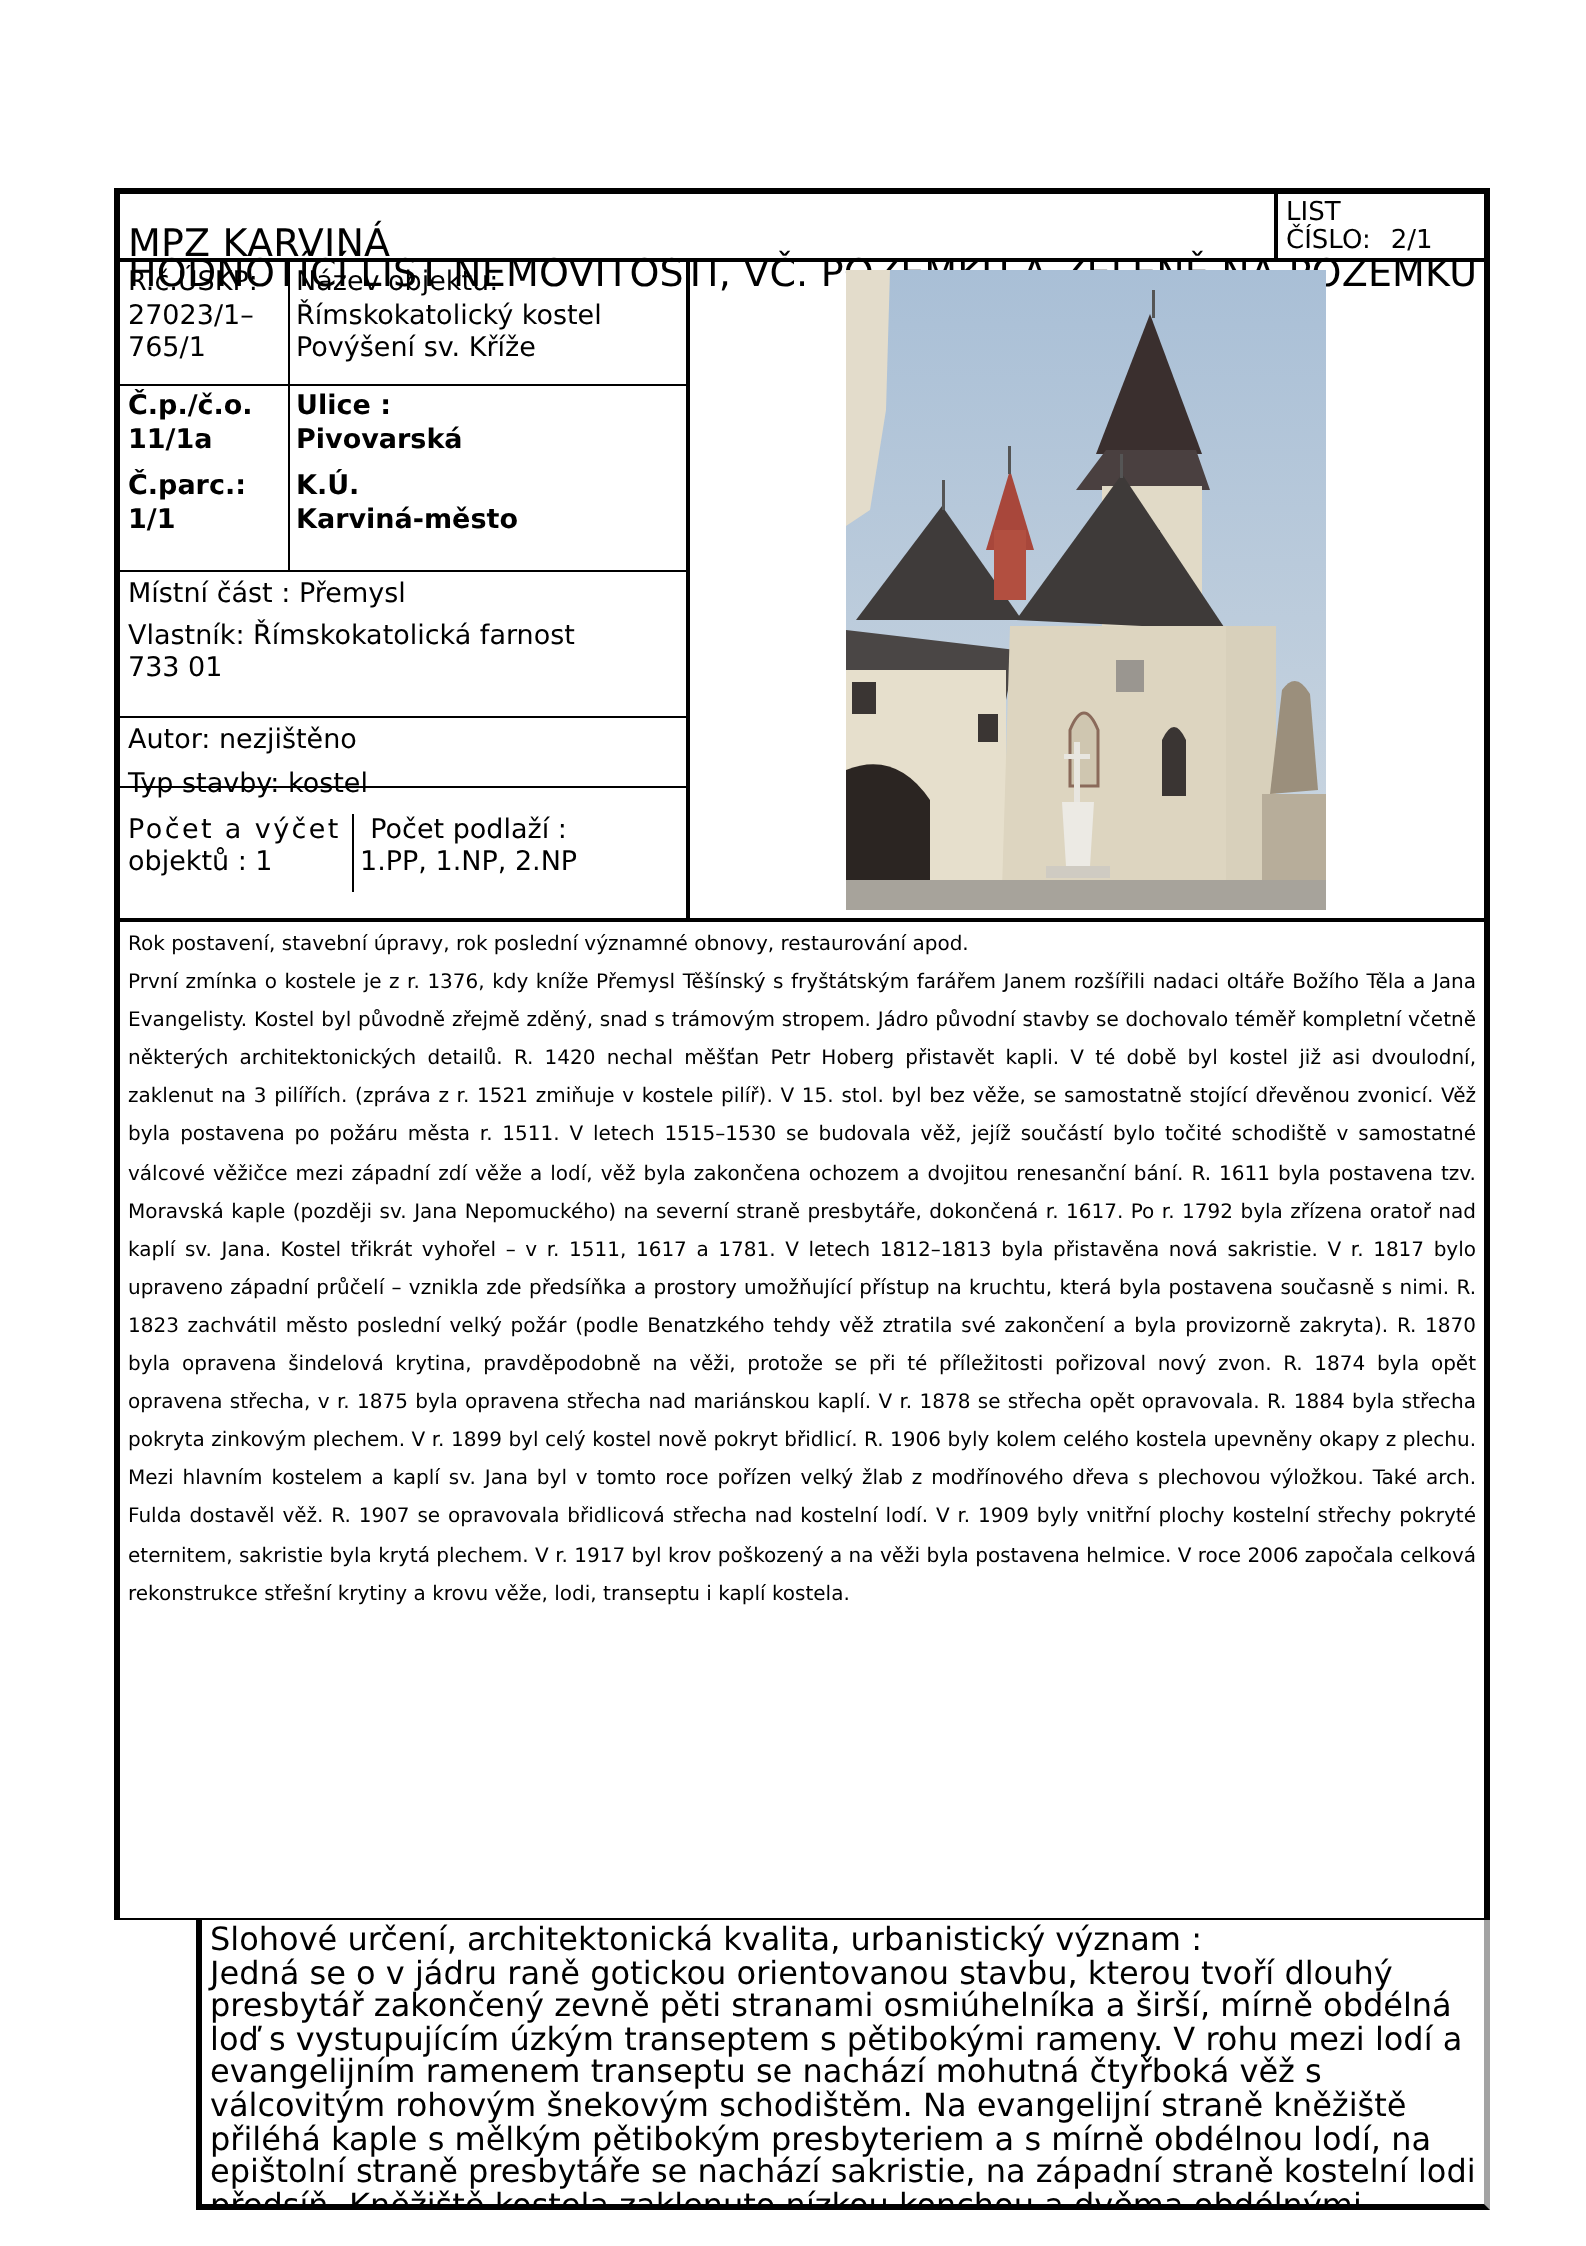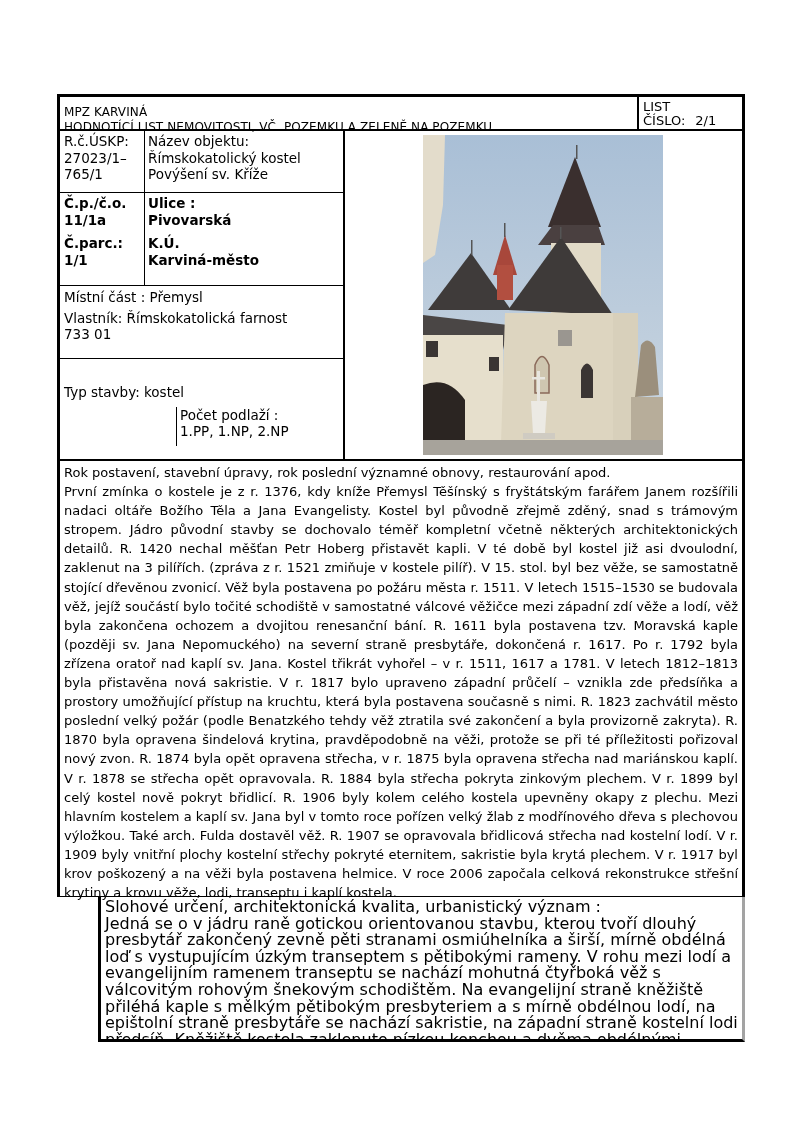--- a/index.html
+++ b/index.html
@@ -3,46 +3,46 @@
 <meta charset="utf-8">
 <style>
   * { box-sizing: border-box; margin: 0; padding: 0; }
   html, body { width: 793px; height: 1123px; background: #ffffff; }
   body { position: relative; font-family: "DejaVu Sans", "Liberation Sans", sans-serif; color: #000; overflow: hidden; }
 
   .sheet { position: absolute; left: 57px; top: 94px; width: 688px; }
 
   
   .header { position: relative; height: 37px; border: 3px solid #000; border-bottom-width: 2px; }
-  .header .title-block { position: absolute; left: 4px; top: 8px; font-size: 12px; line-height: 15px; letter-spacing: 0.1px; }
+  .header .title-block { position: absolute; left: 4px; top: 18px; font-size: 19px; line-height: 15px; letter-spacing: 0.1px; }
   .header .list-block { position: absolute; right: 0; top: 0; bottom: 0; width: 105px; border-left: 2px solid #000; padding: 3px 0 0 4px; font-size: 13px; line-height: 14px; }
   .header .list-no-row span + span { margin-left: 10px; }
 
   
   .upper { position: relative; height: 328px; border-left: 3px solid #000; border-right: 3px solid #000; }
   .left-col { position: absolute; left: 0; top: 0; width: 285px; bottom: 0; border-right: 2px solid #000; }
   .photo-box { position: absolute; left: 285px; right: 0; top: 0; bottom: 0; }
   .photo { position: absolute; left: 78px; top: 4px; width: 240px; height: 320px; overflow: hidden; background: #c5d3e0; }
 
   .row { position: absolute; left: 0; right: 0; font-size: 13.5px; line-height: 16.5px; }
   .row-a { top: 0; height: 62px; border-bottom: 1.5px solid #000; padding-left: 36px; }
   .row-b { top: 62px; height: 93px; border-bottom: 1.5px solid #000; font-weight: bold; }
   .cell-l { position: absolute; left: 4px; top: 2px; width: 78px; }
   .cell-r { position: absolute; left: 88px; top: 2px; right: 4px; }
   .vline { position: absolute; left: 84px; top: 0; bottom: 0; border-left: 1.5px solid #000; }
 
   .row-c { top: 155px; height: 73px; border-bottom: 1.5px solid #000; padding: 3px 4px; }
   .row-d { top: 228px; height: 35px; border-bottom: 1.5px solid #000; padding: 3px 4px; }
   .row-e { top: 250px; height: 65px; padding: 3px 4px; }
   .row-e .sub { position: absolute; left: 4px; top: 26px; width: 112px; line-height: 16px; }
-  .row-e .sub2 { position: absolute; left: 120px; top: 26px; line-height: 16px; }
+  .row-e .sub2 { position: absolute; left: 120px; top: 26px; line-height: 16px; text-align: center; }
   .row-e .vsep { position: absolute; left: 116px; top: 26px; height: 39px; border-left: 1.5px solid #000; }
 
   
-  .history { position: relative; border: 3px solid #000; border-top-width: 2px; border-bottom-width: 1.5px; height: 438px; padding: 2px 4px 0 4px; font-size: 13px; line-height: 19.1px; }
+  .history { position: relative; border: 3px solid #000; border-top-width: 2px; border-bottom-width: 1.5px; height: 501px; padding: 2px 4px 0 4px; font-size: 10px; line-height: 19.1px; }
   .history p { text-align: justify; }
 
   
   .style-sec { position: relative; border-left: 3px solid #000; border-right: 3px solid #a3a3a3; border-bottom: 3px solid #000; height: 145px; padding: 2px 4px 0 4px; font-size: 16px; line-height: 16.6px; overflow: hidden; margin-left: 41px; }
 </style>
 </head>
 <body>
 
 <div class="sheet">
 
@@ -94,24 +94,31 @@
         </div>
       </div>
 
       <div class="row row-c">
         <div>Místní část : Přemysl</div>
         <div style="height:4px"></div>
         <div>Vlastník: Římskokatolická farnost</div>
         <div>733 01</div>
       </div>
 
+      <div class="row row-d">
+        <div>Autor: nezjištěno</div>
+      </div>
 
       <div class="row row-e">
         <div>Typ stavby: kostel</div>
         <div class="vsep"></div>
+        <div class="sub">
+          <div style="letter-spacing:1.2px">Počet a výčet</div>
+          <div>objektů : 1</div>
+        </div>
         <div class="sub2">
           <div>Počet podlaží :</div>
           <div>1.PP, 1.NP, 2.NP</div>
         </div>
       </div>
     </div>
 
     <div class="photo-box">
       <div class="photo">
         <svg width="240" height="320" viewBox="0 0 240 320" xmlns="http://www.w3.org/2000/svg">

